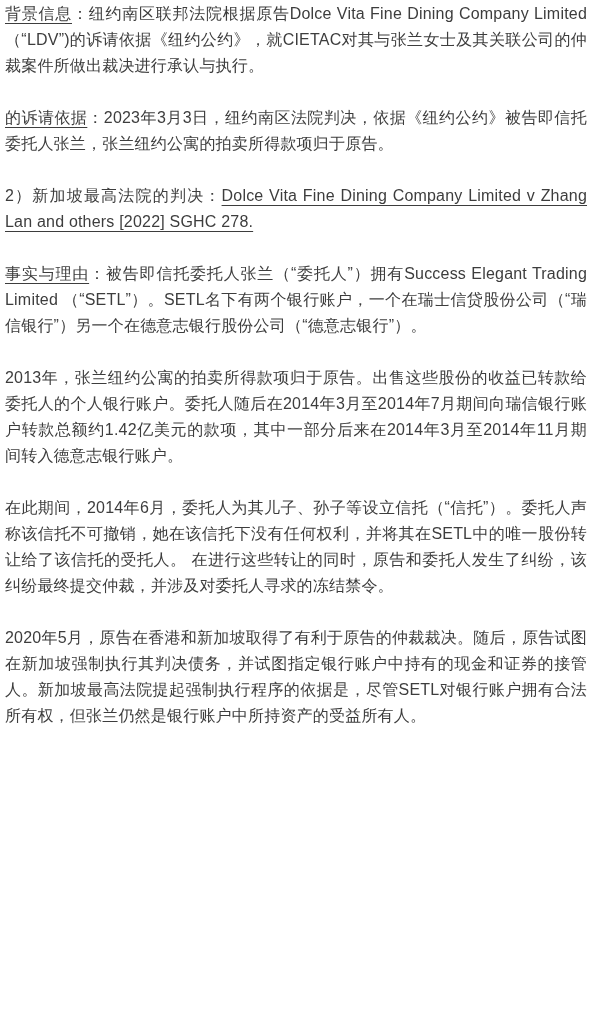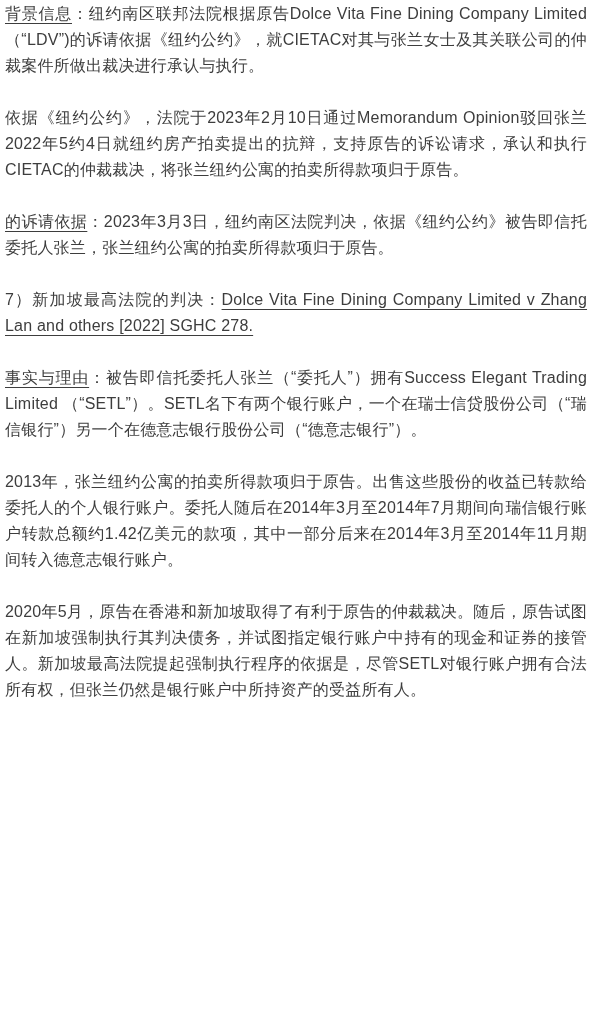--- a/index.html
+++ b/index.html
@@ -34,19 +34,19 @@
     text-decoration: underline;
     text-underline-offset: 4px;
     text-decoration-thickness: 1px;
   }
 </style>
 </head>
 <body style="background: rgb(255, 255, 255);">
 
 <div class="doc" style="color: rgb(61, 61, 61);">
     <p class="para"><span class="seg-underline">背景信息</span><span class="seg-plain">：纽约南区联邦法院根据原告Dolce Vita Fine Dining Company Limited （“LDV”)的诉请依据《纽约公约》，就CIETAC对其与张兰女士及其关联公司的仲裁案件所做出裁决进行承认与执行。</span></p>
-    <p class="para"><span class="seg-plain">依据《纽约公约》，法院于2023年2月10日通过Memorandum Opinion驳回张兰2022年5约4日就纽约房产拍卖提出的抗辩，支持原告的诉讼请求，承认和执行CIETAC的仲裁裁决，将张兰纽约公寓的拍卖所得款项归于原告。</span></p>
     <p class="para"><span class="seg-underline">的诉请依据</span><span class="seg-plain">：2023年3月3日，纽约南区法院判决，依据《纽约公约》被告即信托委托人张兰，张兰纽约公寓的拍卖所得款项归于原告。</span></p>
-    <p class="para"><span class="seg-plain">7）新加坡最高法院的判决：</span><span class="seg-underline">Dolce Vita Fine Dining Company Limited v Zhang Lan and others [2022] SGHC 278.</span></p>
+    <p class="para"><span class="seg-plain">2）新加坡最高法院的判决：</span><span class="seg-underline">Dolce Vita Fine Dining Company Limited v Zhang Lan and others [2022] SGHC 278.</span></p>
     <p class="para"><span class="seg-underline">事实与理由</span><span class="seg-plain">：被告即信托委托人张兰（“委托人”）拥有Success Elegant Trading Limited （“SETL”）。SETL名下有两个银行账户，一个在瑞士信贷股份公司（“瑞信银行”）另一个在德意志银行股份公司（“德意志银行”）。</span></p>
     <p class="para"><span class="seg-plain">2013年，张兰纽约公寓的拍卖所得款项归于原告。出售这些股份的收益已转款给委托人的个人银行账户。委托人随后在2014年3月至2014年7月期间向瑞信银行账户转款总额约1.42亿美元的款项，其中一部分后来在2014年3月至2014年11月期间转入德意志银行账户。</span></p>
+    <p class="para"><span class="seg-plain">在此期间，2014年6月，委托人为其儿子、孙子等设立信托（“信托”）。委托人声称该信托不可撤销，她在该信托下没有任何权利，并将其在SETL中的唯一股份转让给了该信托的受托人。 在进行这些转让的同时，原告和委托人发生了纠纷，该纠纷最终提交仲裁，并涉及对委托人寻求的冻结禁令。</span></p>
     <p class="para"><span class="seg-plain">2020年5月，原告在香港和新加坡取得了有利于原告的仲裁裁决。随后，原告试图在新加坡强制执行其判决债务，并试图指定银行账户中持有的现金和证券的接管人。新加坡最高法院提起强制执行程序的依据是，尽管SETL对银行账户拥有合法所有权，但张兰仍然是银行账户中所持资产的受益所有人。</span></p>
   </div>
 
 </body></html>

